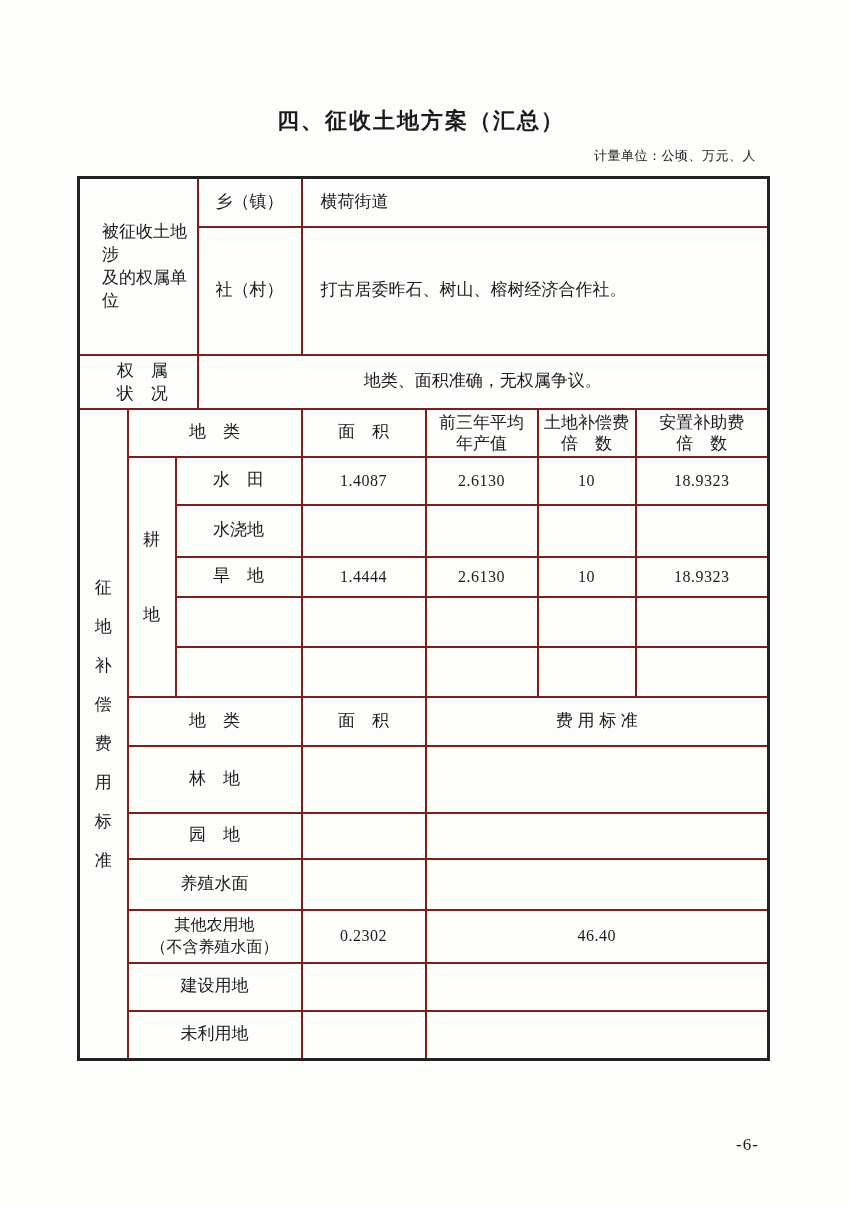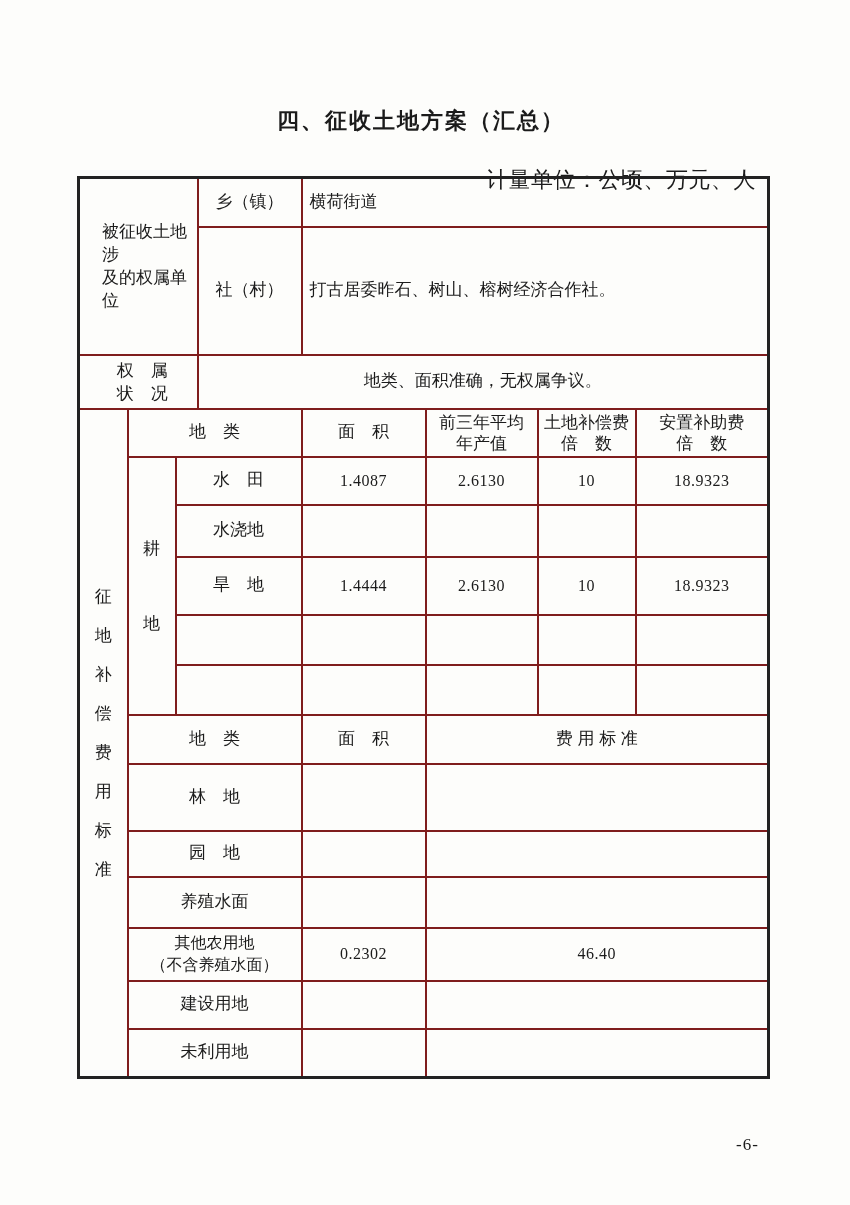--- a/index.html
+++ b/index.html
@@ -18,42 +18,42 @@
   .doc-title {
     position:absolute;
     top:106px; left:0; width:842px;
     text-align:center;
     font-size:22px;
     font-weight:bold;
     letter-spacing:2px;
   }
   .unit-note {
     position:absolute;
-    top:165px; right:94px;
-    font-size:22px;
+    top:147px; right:94px;
+    font-size:13px;
     letter-spacing:0.5px;
   }
   table.main {
     position:absolute;
     left:77px; top:176px;
     width:691px;
     border-collapse:collapse;
     table-layout:fixed;
     border:3px solid #222;
   }
   td {
     border:2px solid #7f1d1d;
     text-align:center;
     vertical-align:middle;
     font-size:17px;
     padding:0;
     overflow:hidden;
     line-height:1.35;
   }
-  .left-val { text-align:left; padding-left:7px; }
+  .left-val { text-align:left; padding-left:18px; }
   .num { font-family:"Liberation Serif", serif; font-size:16px; letter-spacing:0.5px; }
   .two-line div { line-height:23px;padding-left:8px; }
   .hdr2 div { line-height:21px; }
   .label-wrap { text-align:left; padding-left:22px; }
   .label-wrap div { line-height:23px; }
   .v-stack {
     width:20px;
     margin:0 auto;
     word-break:break-all;
     text-align:center;
@@ -145,21 +145,21 @@
       </tr>
 
       <tr style="height:52px">
         <td colspan="2">水浇地</td>
         <td class="num"></td>
         <td class="num"></td>
         <td class="num"></td>
         <td class="num"></td>
       </tr>
 
-      <tr style="height:58px">
+      <tr style="height:40px">
         <td colspan="2">旱　地</td>
         <td class="num">1.4444</td>
         <td class="num">2.6130</td>
         <td class="num">10</td>
         <td class="num">18.9323</td>
       </tr>
 
       <tr style="height:50px">
         <td colspan="2"></td>
         <td class="num"></td>

